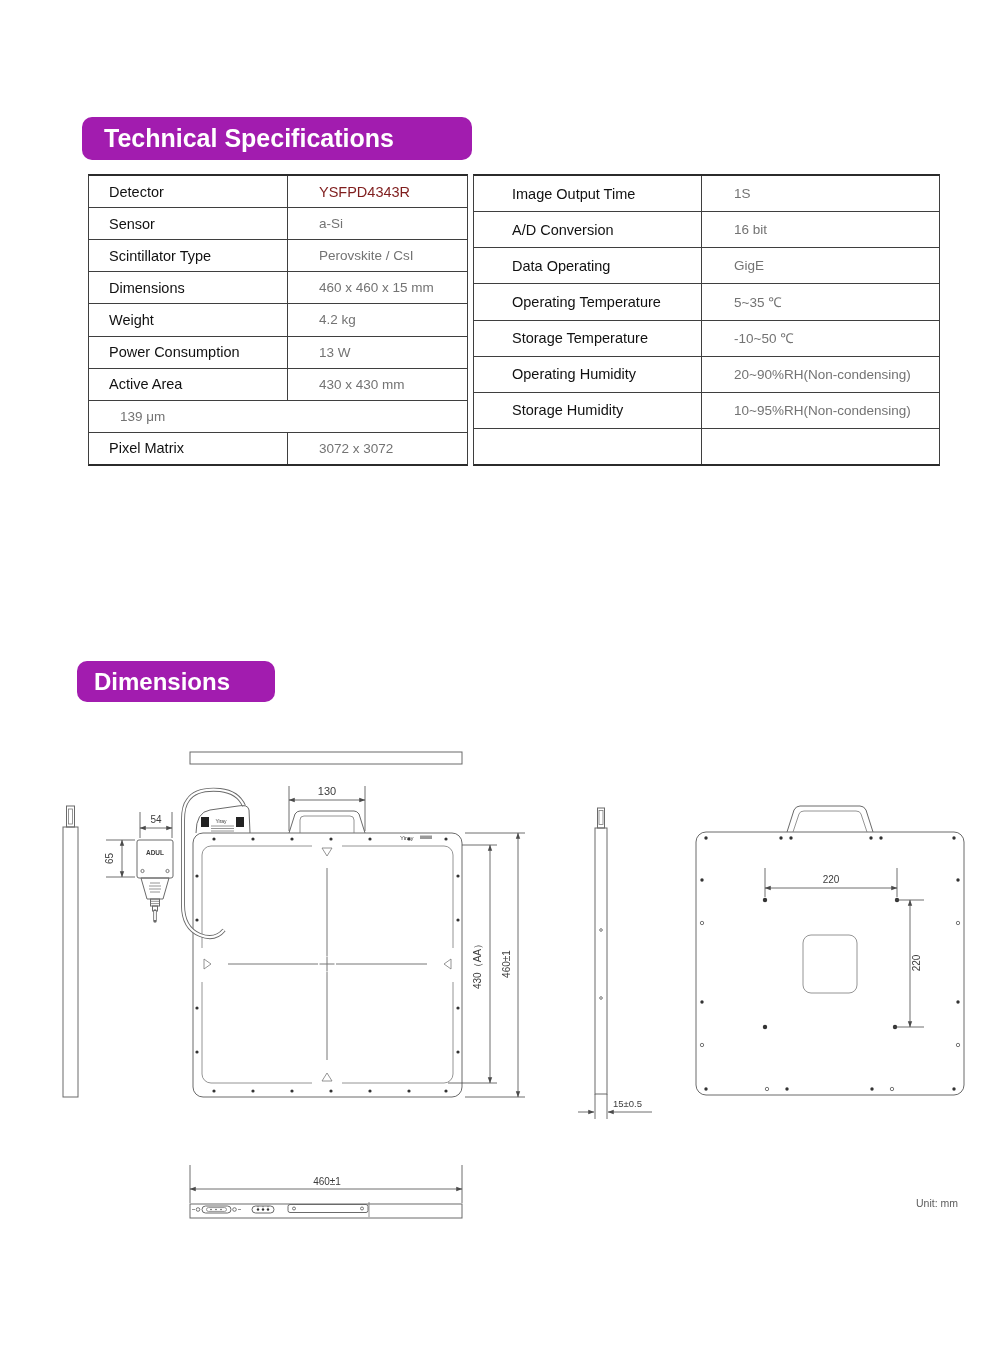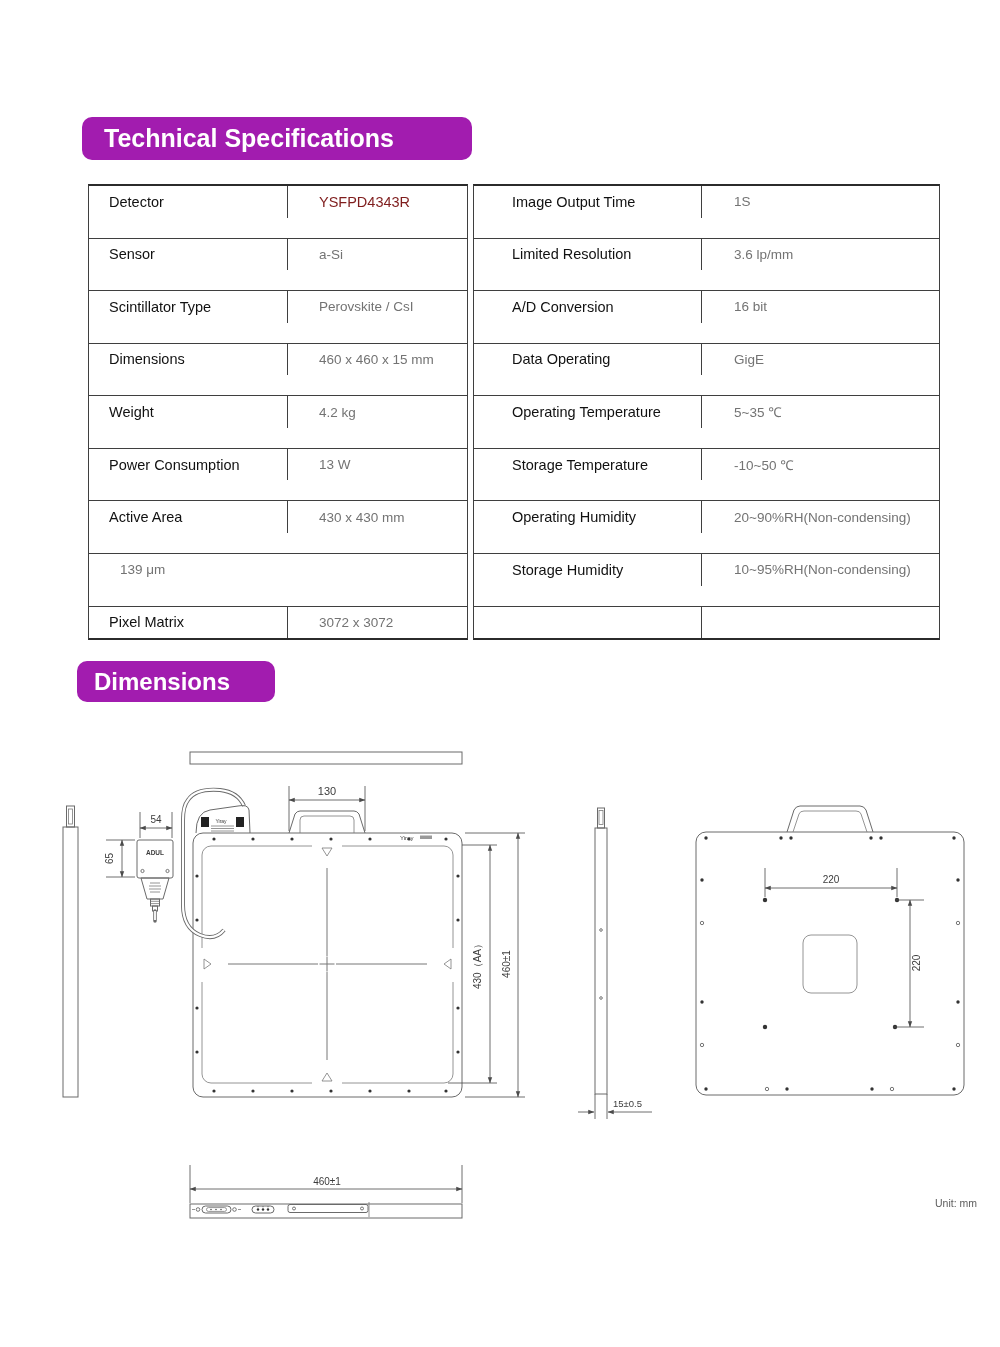--- a/index.html
+++ b/index.html
@@ -1,34 +1,34 @@
 <!DOCTYPE html>
 <html><head>
 <meta charset="utf-8">
 <style>
   html,body{margin:0;padding:0;background:#ffffff;}
   body{width:1000px;height:1347px;position:relative;font-family:"Liberation Sans",sans-serif;overflow:hidden;}
   .pill{position:absolute;background:#a21caf;color:#fff;font-weight:bold;border-radius:10px;display:flex;align-items:center;}
   #h-tech{left:82px;top:117px;width:390px;height:43px;font-size:25px;padding-left:22px;box-sizing:border-box;}
   #h-dims{left:77px;top:661px;width:198px;height:41px;font-size:24px;padding-left:17px;box-sizing:border-box;}
-  .spec-table{position:absolute;top:184px;height:456px;border-top:2px solid #2b2b2b;border-bottom:2px solid #2b2b2b;border-left:1px solid #3f3f3f;border-right:1px solid #3f3f3f;box-sizing:border-box;display:flex;flex-direction:column;gap:20px;}
+  .spec-table{position:absolute;top:174px;height:292px;border-top:2px solid #2b2b2b;border-bottom:2px solid #2b2b2b;border-left:1px solid #3f3f3f;border-right:1px solid #3f3f3f;box-sizing:border-box;display:flex;flex-direction:column;}
   #spec-left{left:88px;width:380px;}
   #spec-right{left:473px;width:467px;}
   .spec-row{flex:1;display:flex;border-top:1px solid #3f3f3f;}
   .spec-row:first-child{border-top:none;}
   .cell{display:flex;align-items:center;box-sizing:border-box;}
   .cell.label{color:#111111;font-size:14.5px;border-right:1px solid #3f3f3f;}
   .cell.value{color:#737373;font-size:13.5px;}
   #spec-left .cell.label{width:199px;padding-left:20px;}
   #spec-left .cell.value{flex:1;padding-left:31px;}
   #spec-right .cell.label{width:228px;padding-left:38px;}
   #spec-right .cell.value{flex:1;padding-left:32px;}
   .cell.value.dark{color:#7f1d1d;font-size:14.5px;}
   #drawing-svg{position:absolute;left:0;top:730px;}
-  #unit-note{position:absolute;left:916px;top:1197px;font-size:10.5px;color:#5c5c5c;margin-left:19px;}
+  #unit-note{position:absolute;left:916px;top:1197px;font-size:10.5px;color:#5c5c5c;}
   svg text{font-family:"Liberation Sans",sans-serif;fill:#3c3c3c;}
   .ln{stroke:#6a6a6a;stroke-width:1;fill:none;}
   .thin{stroke:#7a7a7a;stroke-width:0.8;fill:none;}
   .dim{stroke:#4a4a4a;stroke-width:0.8;fill:none;}
   .cross{stroke:#777777;stroke-width:1;fill:none;}
   .dotf{fill:#333333;stroke:none;}
   .doto{fill:#ffffff;stroke:#555555;stroke-width:0.8;}
   .gap{fill:#ffffff;stroke:none;}
   .blk{fill:#222222;stroke:none;}
 </style>
@@ -72,24 +72,20 @@
   <div class="spec-row">
     <div class="cell label">Pixel Matrix</div>
     <div class="cell value">3072 x 3072</div>
   </div>
 </div>
 
 <div class="spec-table" id="spec-right">
   <div class="spec-row">
     <div class="cell label">Image Output Time</div>
     <div class="cell value">1S</div>
-  </div>
-  <div class="spec-row">
-    <div class="cell label">Limited Resolution</div>
-    <div class="cell value">3.6 lp/mm</div>
   </div>
   <div class="spec-row">
     <div class="cell label">A/D Conversion</div>
     <div class="cell value">16 bit</div>
   </div>
   <div class="spec-row">
     <div class="cell label">Data Operating</div>
     <div class="cell value">GigE</div>
   </div>
   <div class="spec-row">

